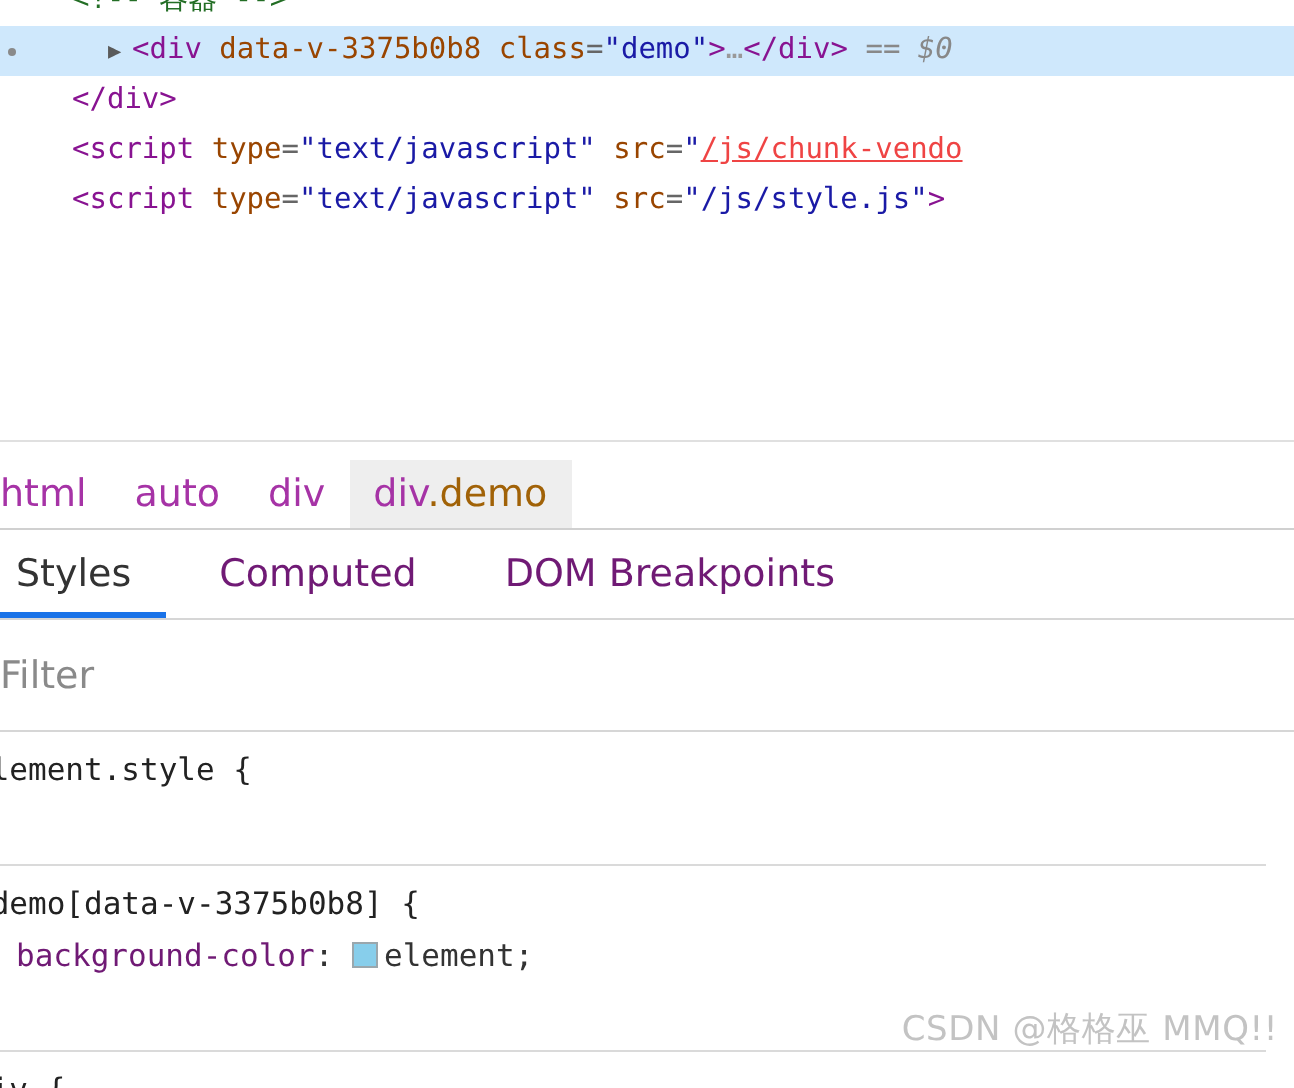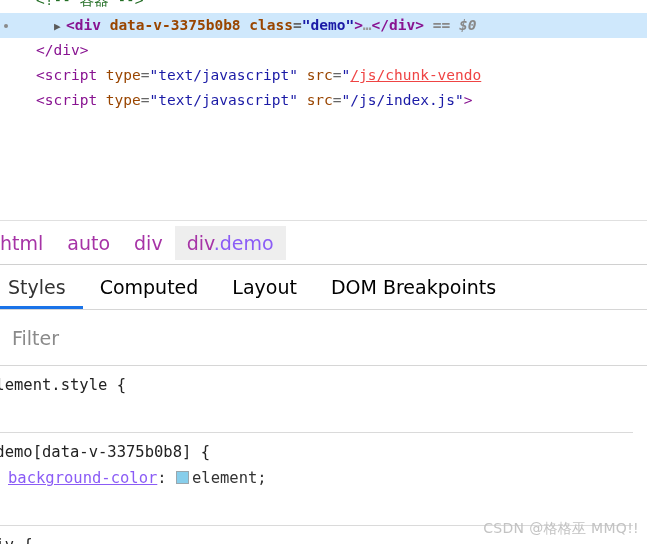--- a/index.html
+++ b/index.html
@@ -31,21 +31,20 @@
     white-space: nowrap;
   }
   .dom-row {
     position: relative;
     height: 25px;
     line-height: 25px;
     white-space: nowrap;
   }
   .dom-row.selected {
     background: #cfe8fc;
-    font-weight: bold;
   }
   .sel-dot {
     position: absolute;
     left: 4px;
     top: 11px;
     width: 4px;
     height: 4px;
     border-radius: 50%;
     background: #8a8a8a;
   }
@@ -73,55 +72,56 @@
     position: absolute;
     left: 0;
     top: 220px;
     width: 647px;
     height: 45px;
     background: #ffffff;
     border-top: 1px solid #e0e0e0;
     border-bottom: 1px solid #d0d0d0;
     box-sizing: border-box;
     display: flex;
-    align-items: center;
+    align-items: flex-end;
     overflow: hidden;
     font-family: "DejaVu Sans", "Liberation Sans", sans-serif;
     font-size: 19px;
   }
   .crumb {
     color: #a633a6;
     padding: 6px 12px;
     white-space: nowrap;
   }
   .crumb.first { margin-left: -12px; }
   .crumb.active {
     background: #eeeeee;
     color: #a633a6;
   }
-  .crumb.active .crumb-cls { color: #8b5cf6; }
+  .crumb.active .crumb-cls { color: #a16207; }
 
   
   .tabbar {
     position: absolute;
     left: 0;
     top: 265px;
     width: 647px;
     height: 45px;
     background: #ffffff;
     border-bottom: 1px solid #d6d6d6;
     box-sizing: border-box;
     display: flex;
     align-items: center;
     overflow: hidden;
     font-family: "DejaVu Sans", "Liberation Sans", sans-serif;
     font-size: 19px;
+    gap: 10px;
   }
   .tab {
-    color: #000000;
+    color: #701a75;
     padding: 0 17px;
     height: 44px;
     line-height: 44px;
     white-space: nowrap;
     position: relative;
     box-sizing: border-box;
   }
   .tab.first { margin-left: -9px; }
   .tab.active { color: #333333; }
   .tab.active::after {
@@ -175,41 +175,41 @@
     color: #222222;
     white-space: nowrap;
   }
   .rule-block {
     padding: 6px 0 8px 0;
     border-bottom: 1px solid #dadada;
   }
   .rule-line { height: 26px; line-height: 26px; white-space: nowrap; }
   .rule-line.indent { padding-left: 22px; }
   .sel-name  { color: #222222; }
-  .prop-name { color: #8b5cf6; text-decoration: underline; }
+  .prop-name { color: #701a75; }
   .prop-val  { color: #333333; }
   .swatch {
     display: inline-block;
     width: 13px;
     height: 13px;
     background: #87ceeb;
     border: 1px solid #9aa7ad;
     vertical-align: -1px;
     margin-right: 3px;
     box-sizing: border-box;
   }
 
   
   .watermark {
     position: absolute;
     right: 8px;
-    bottom: 6px;
+    bottom: 18px;
     color: #c3c3c3;
     font-family: "DejaVu Sans", "Liberation Sans", sans-serif;
-    font-size: 14px;
+    font-size: 17px;
     letter-spacing: 0.3px;
     white-space: nowrap;
   }
 </style>
 </head>
 <body>
 
 <div class="dom-tree" style="padding-left: 0px;">
 
   <div class="dom-row" style="margin-top:-12px;">
@@ -226,40 +226,39 @@
   <div class="dom-row">
     <span class="ind1 tok-tag">&lt;/div&gt;</span>
   </div>
 
 
   <div class="dom-row">
     <span class="ind1 tok-tag">&lt;script</span><span> </span><span class="tok-attr">type</span><span class="tok-eq">=</span><span class="tok-val">"text/javascript"</span><span> </span><span class="tok-attr">src</span><span class="tok-eq">=</span><span class="tok-val">"</span><span class="tok-link">/js/chunk-vendo</span>
   </div>
 
   <div class="dom-row">
-    <span class="ind1 tok-tag">&lt;script</span><span> </span><span class="tok-attr">type</span><span class="tok-eq">=</span><span class="tok-val">"text/javascript"</span><span> </span><span class="tok-attr">src</span><span class="tok-eq">=</span><span class="tok-val">"</span><span class="tok-val">/js/index.js</span><span class="tok-val">"</span><span class="tok-tag">&gt;</span>
+    <span class="ind1 tok-tag">&lt;script</span><span> </span><span class="tok-attr">type</span><span class="tok-eq">=</span><span class="tok-val">"text/javascript"</span><span> </span><span class="tok-attr">src</span><span class="tok-eq">=</span><span class="tok-val">"</span><span class="tok-val">/js/style.js</span><span class="tok-val">"</span><span class="tok-tag">&gt;</span>
   </div>
 
 </div>
 
 <div class="breadcrumb" style="padding-left: 0px;">
   <span class="crumb first"><span>html</span></span>
   <span class="crumb"><span>auto</span></span>
   <span class="crumb"><span>div</span></span>
   <span class="crumb active"><span>div</span><span class="crumb-cls">.demo</span></span>
 </div>
 
 <div class="tabbar">
   <span class="tab first active"><span>Styles</span></span>
   <span class="tab"><span>Computed</span></span>
-  <span class="tab"><span>Layout</span></span>
   <span class="tab"><span>DOM Breakpoints</span></span>
 </div>
 
-<div class="filterbar" style="padding-left: 16px;">
+<div class="filterbar" style="padding-left: 4px;">
   <input class="filter-input" type="text" placeholder="Filter" style="">
 </div>
 
 <div class="rules" style="margin-left: -14px;">
 
   <div class="rule-block">
     <div class="rule-line"><span class="sel-name">element.style {</span></div>
     <div class="rule-line"></div>
   </div>
 

